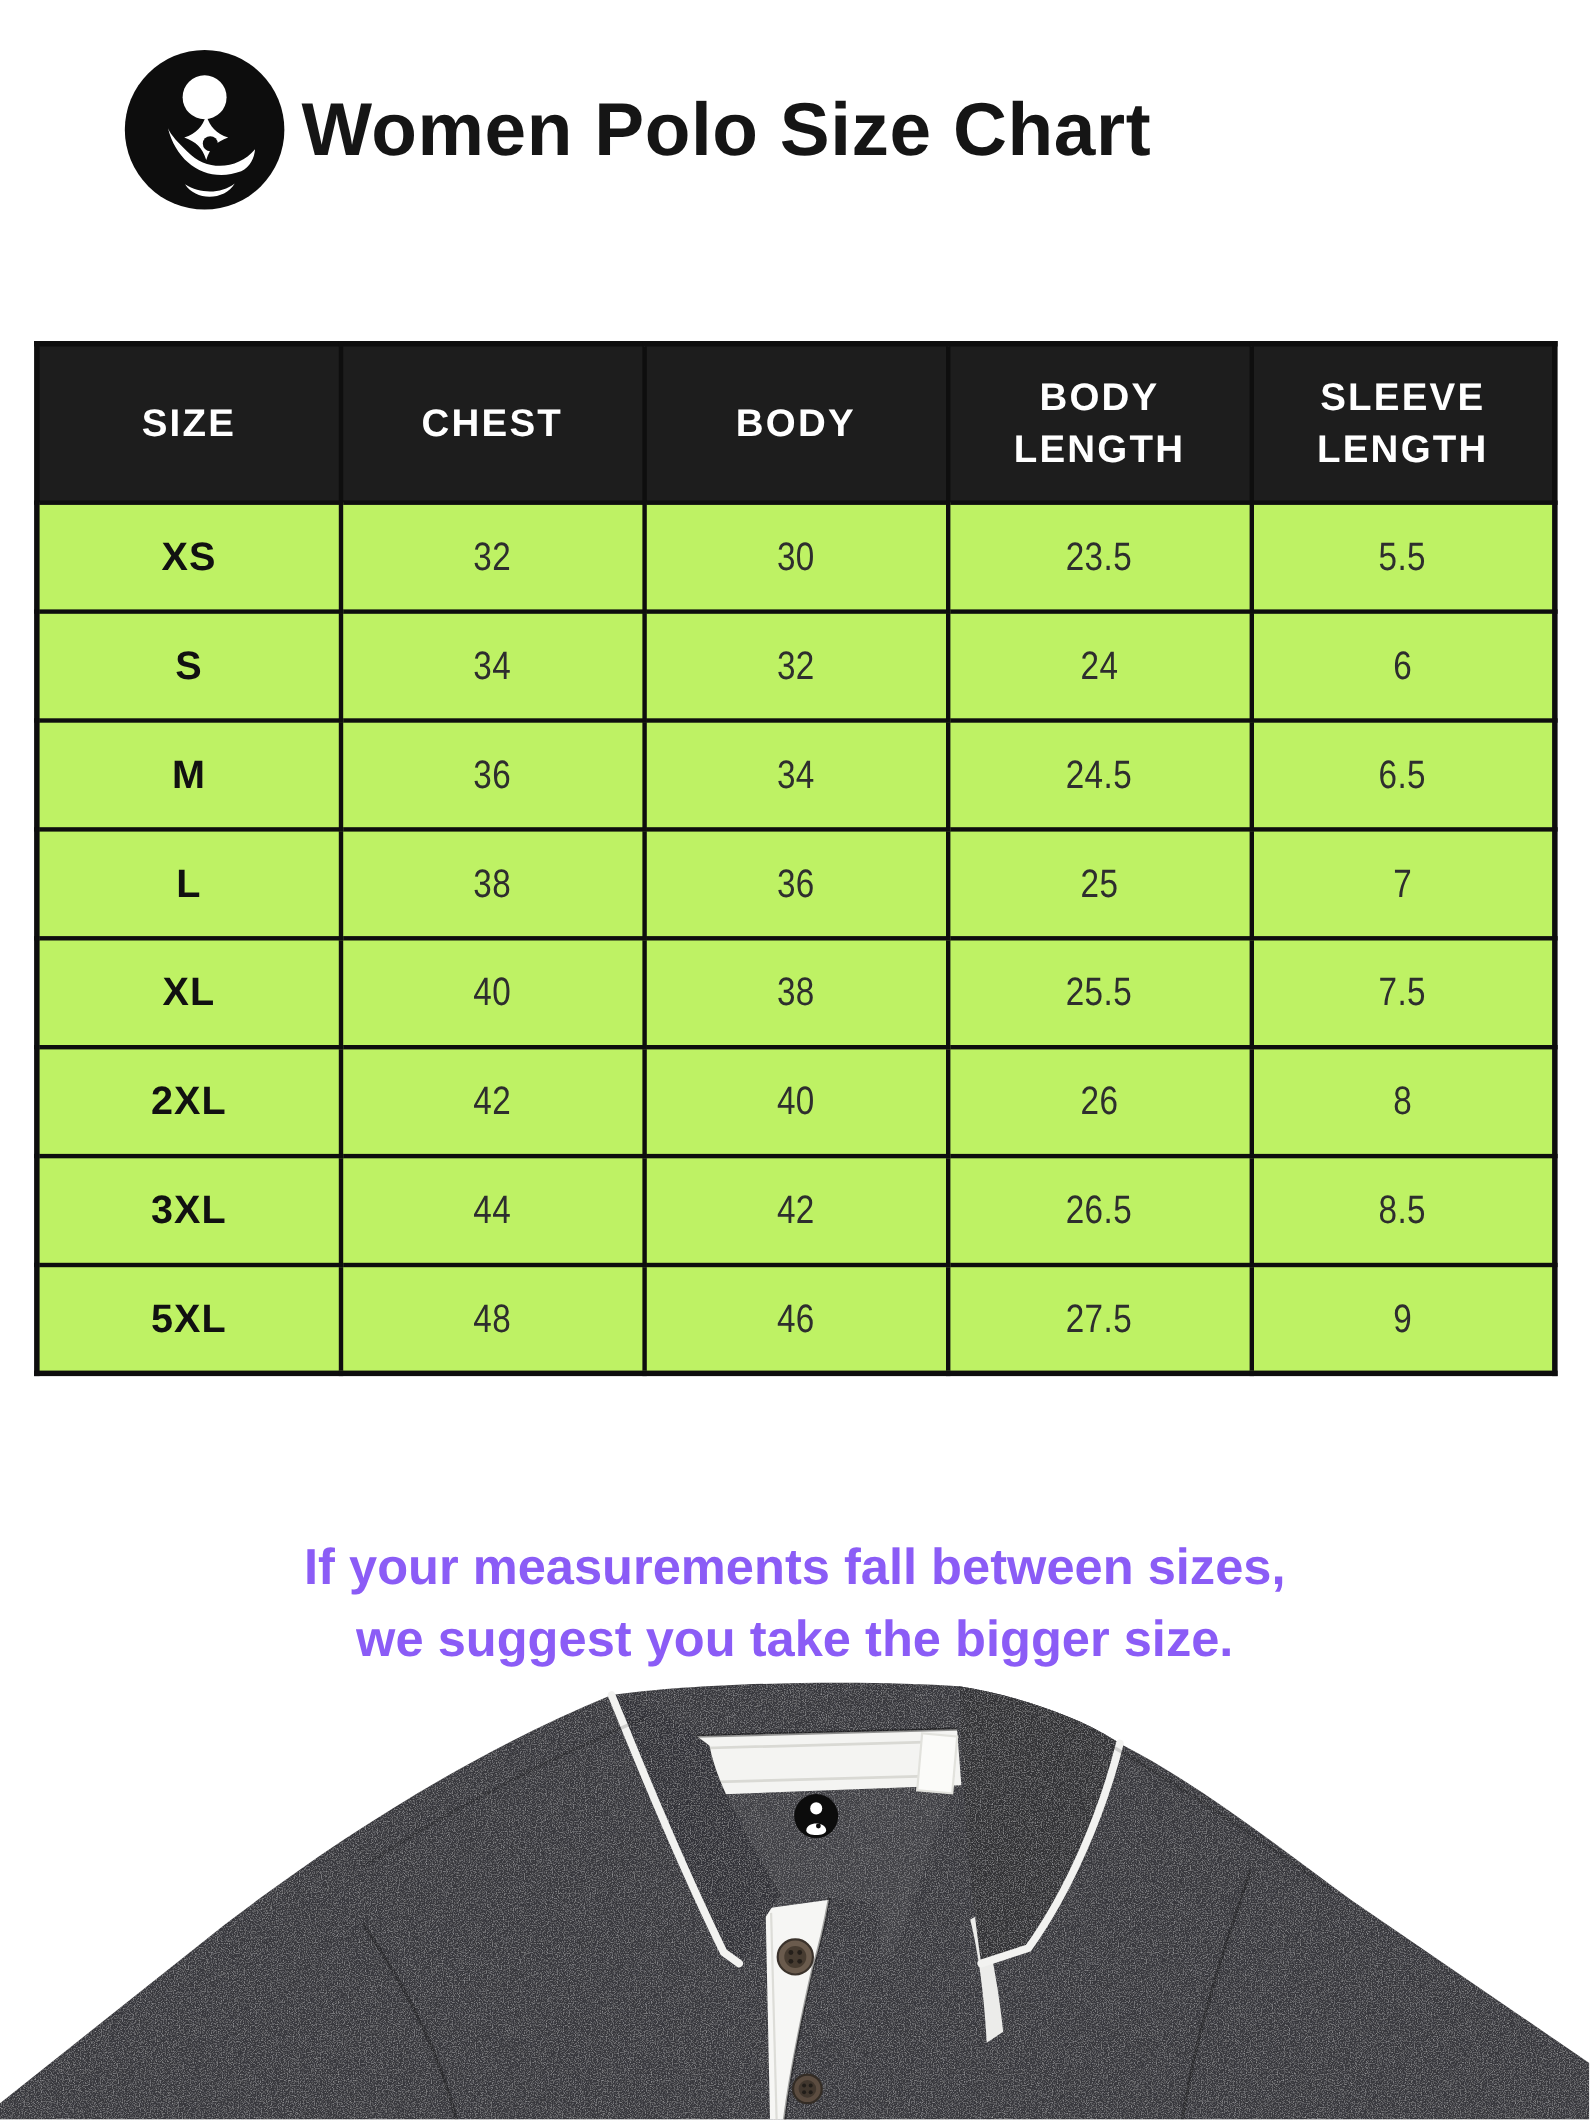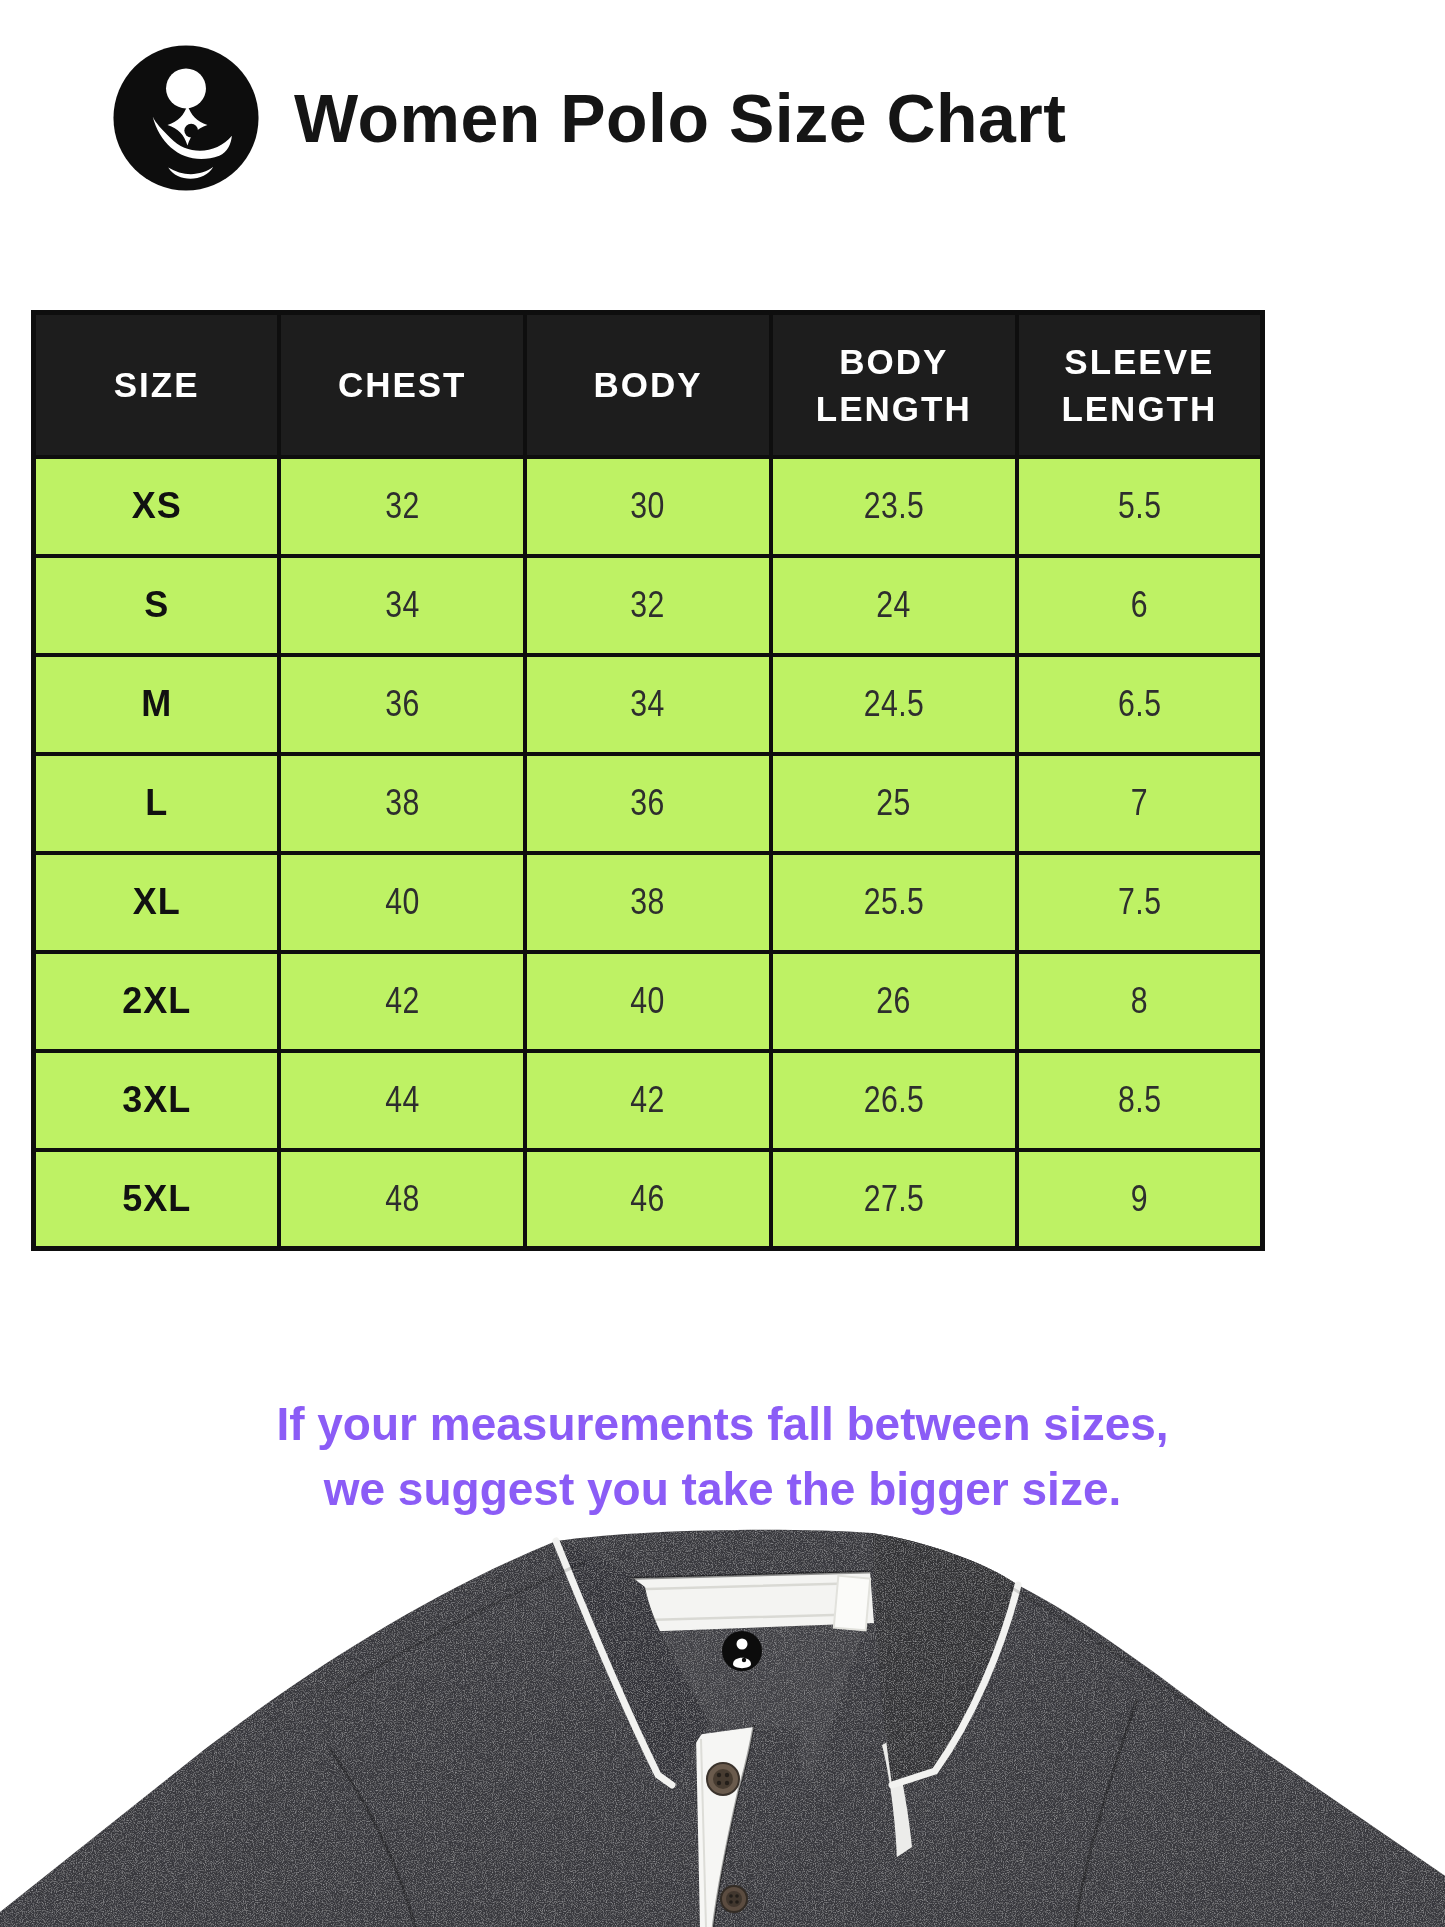--- a/index.html
+++ b/index.html
@@ -19,30 +19,30 @@
     position:relative;
     width:1445px;height:1927px;
     background:#ffffff;
     overflow:hidden;
     font-family:"Liberation Sans", sans-serif;
     color:var(--text);
   }
   
   .brand-header{
     position:absolute;top:42px;left:112px;
-    display:flex;align-items:center;gap:34px;height:152px;
+    display:flex;align-items:center;gap:14px;height:152px;
   }
   .brand-logo{width:148px;height:152px;flex:0 0 auto;}
   .page-title{
     font-size:68px;font-weight:800;letter-spacing:.5px;
     color:#151515;white-space:nowrap;
   }
   
   .size-table{
-    position:absolute;left:31px;top:310px;width:1234px;
+    position:absolute;left:31px;top:310px;width:1385px;
     border-collapse:collapse;table-layout:fixed;
   }
   .size-table th,.size-table td{
     border:4px solid var(--border);
     text-align:center;vertical-align:middle;
   }
   .size-table{border:5px solid var(--border);}
   .size-table th{
     background:var(--header-bg);color:var(--header-text);
     height:144px;font-size:35px;font-weight:700;letter-spacing:2px;

